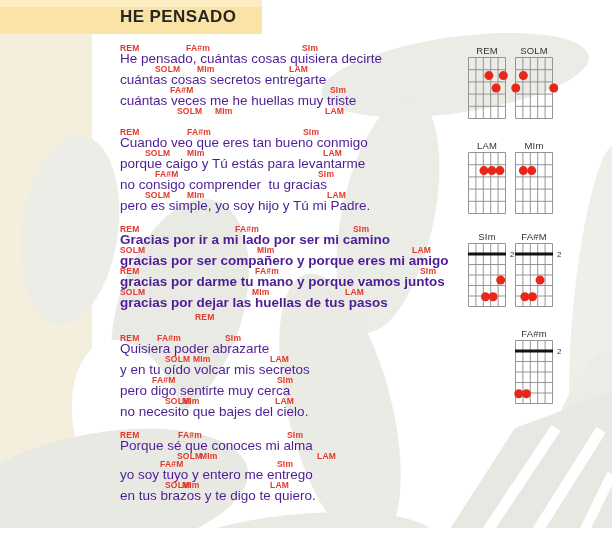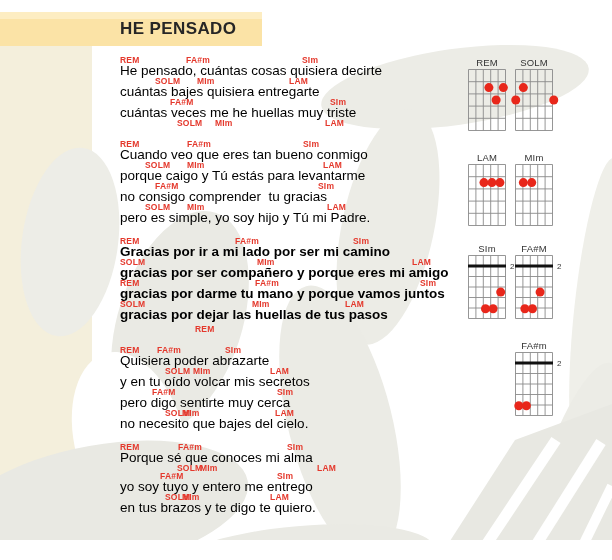--- a/index.html
+++ b/index.html
@@ -1,35 +1,35 @@
 <!DOCTYPE html>
 <html><head>
 <meta charset="utf-8">
 <style>
   html,body{margin:0;padding:0;}
   body{font-family:"Liberation Sans", sans-serif; background:#ffffff;}
-  #page{position:relative;width:612px;height:528px;overflow:hidden;background:#ffffff;margin-top:12px;}
+  #page{position:relative;width:612px;height:528px;overflow:hidden;background:#ffffff;}
 
   
   #watermark{position:absolute;left:0;top:0;width:612px;height:560px;z-index:0;pointer-events:none;}
 
   
   .title-band{position:absolute;left:0;top:0;width:262px;height:34px;z-index:2;
     background:linear-gradient(#FDEDC2 0 7px,#FBE3A6 7px);}
   .title-band .title{position:absolute;left:120px;top:0;line-height:34px;
     font-size:17px;font-weight:bold;color:#262626;letter-spacing:.4px;white-space:nowrap;}
 
   
   #lyrics{position:absolute;left:120px;top:45px;width:370px;z-index:2;}
   .stanza{margin:0 0 13px 0;}
   .stanza.bold .lyric-row{font-weight:bold;}
   .chord-row{position:relative;height:8px;}
   .chord{position:absolute;top:-2px;font-size:8.5px;font-weight:bold;color:#E4382C;
     letter-spacing:.2px;white-space:nowrap;}
-  .lyric-row{height:13px;line-height:12px;font-size:13.5px;color:#000000;white-space:pre;}
+  .lyric-row{height:13px;line-height:12px;font-size:13.5px;color:#4c1d95;white-space:pre;}
 
   
   #chord-panel{position:absolute;left:0;top:0;width:612px;height:560px;z-index:2;pointer-events:none;}
   .chart{position:absolute;width:50px;}
   .chart .chart-label{width:38px;height:12px;text-align:center;font-size:9.5px;color:#333;
     letter-spacing:.2px;white-space:nowrap;}
   .chart svg{overflow:visible;display:block;}
 </style>
 </head>
 <body>
@@ -64,21 +64,21 @@
           <span class="chord" style="left: 0px; color: rgb(228, 56, 44);">REM</span>
           <span class="chord" style="left: 66px; color: rgb(228, 56, 44);">FA#m</span>
           <span class="chord" style="left: 182px; color: rgb(228, 56, 44);">SIm</span>
         </div>
         <div class="lyric-row">He pensado, cuántas cosas quisiera decirte</div>
         <div class="chord-row">
           <span class="chord" style="left: 35px; color: rgb(228, 56, 44);">SOLM</span>
           <span class="chord" style="left: 77px; color: rgb(228, 56, 44);">MIm</span>
           <span class="chord" style="left: 169px; color: rgb(228, 56, 44);">LAM</span>
         </div>
-        <div class="lyric-row">cuántas bajes quisiera entregarte</div>
+        <div class="lyric-row">cuántas cosas secretos entregarte</div>
         <div class="chord-row">
           <span class="chord" style="left: 50px; color: rgb(228, 56, 44);">FA#M</span>
           <span class="chord" style="left: 210px; color: rgb(228, 56, 44);">SIm</span>
         </div>
         <div class="lyric-row">cuántas veces me he huellas muy triste</div>
         <div class="chord-row">
           <span class="chord" style="left: 57px; color: rgb(228, 56, 44);">SOLM</span>
           <span class="chord" style="left: 95px; color: rgb(228, 56, 44);">MIm</span>
           <span class="chord" style="left: 205px; color: rgb(228, 56, 44);">LAM</span>
         </div>

